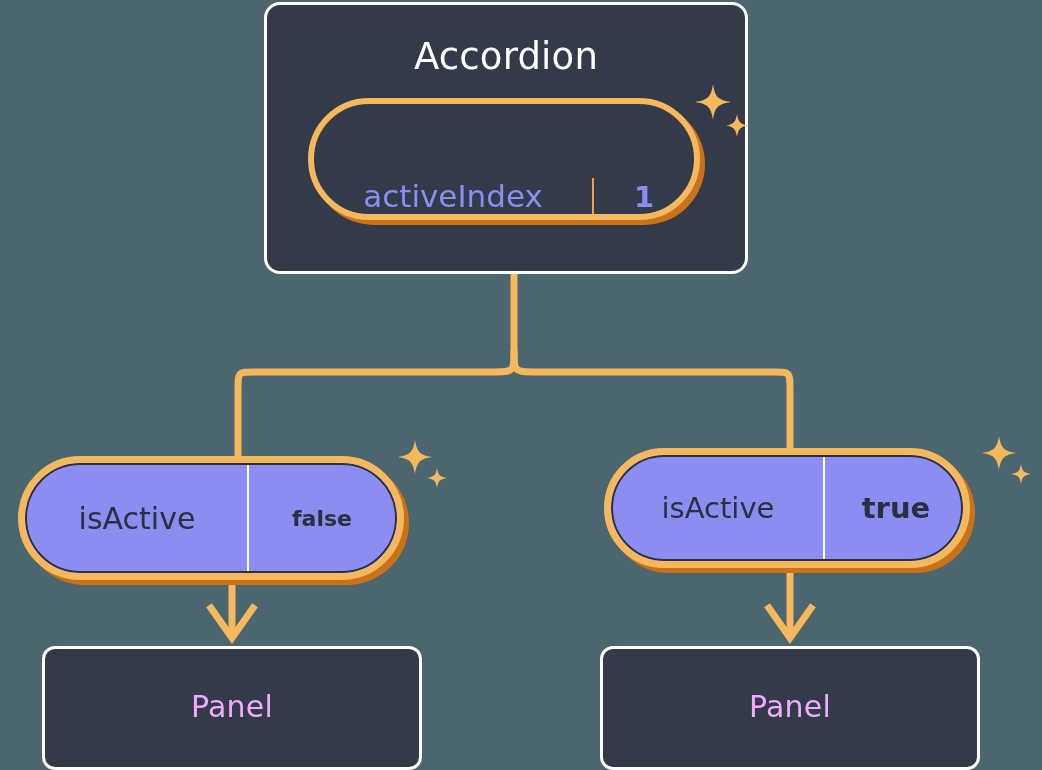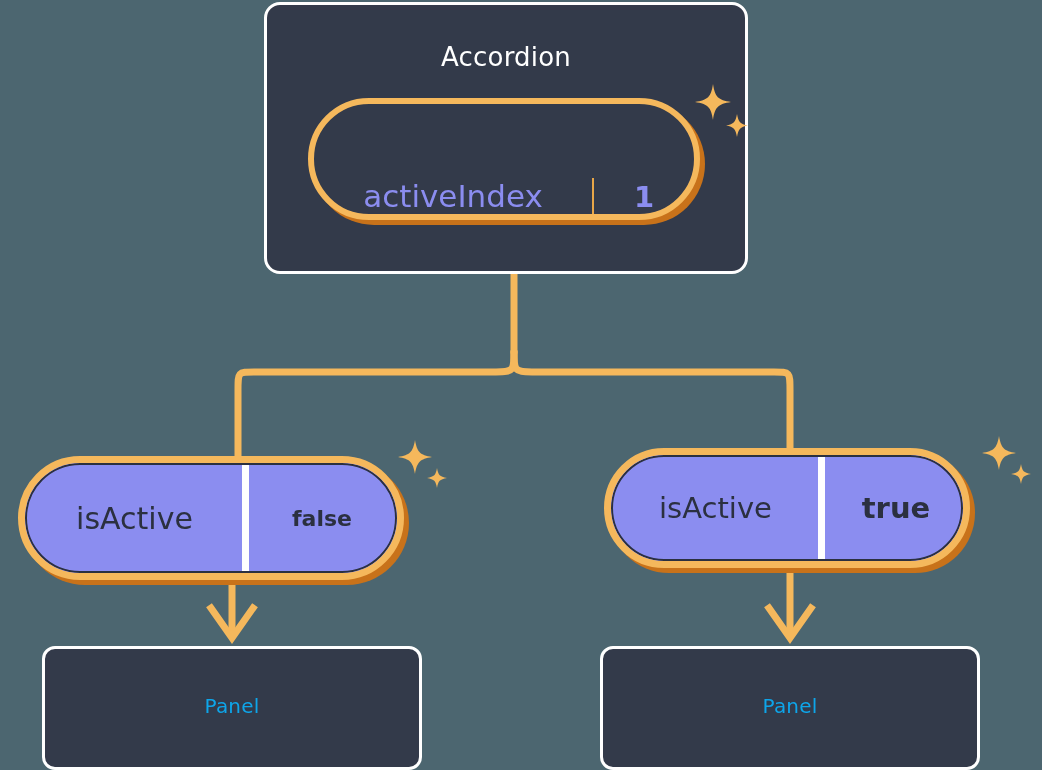--- a/index.html
+++ b/index.html
@@ -42,40 +42,40 @@
     width: 484px;
     height: 272px;
     border-radius: 16px;
   }
   #accordion-title {
     position: absolute;
     left: 0; right: 0;
     top: 32px;
     text-align: center;
     color: #ffffff;
-    font-size: 26px;
+    font-size: 37px;
     letter-spacing: 0.2px;
     font-weight: 400;
     line-height: 40px;
   }
 
   
   .panel-box {
     position: absolute;
     box-sizing: border-box;
     background: #333a4a;
     border: 3px solid #ffffff;
     border-radius: 13px;
     display: flex;
     align-items: center;
     justify-content: center;
   }
   .panel-label {
-    color: #0ea5e9;
-    font-size: 20px;
+    color: #f0abfc;
+    font-size: 30px;
     font-weight: 400;
     letter-spacing: 0.2px;
     transform: translateY(-2px);
   }
   #panel-left  { left: 42px;  top: 646px; width: 380px; height: 124px; }
   #panel-right { left: 600px; top: 646px; width: 380px; height: 124px; }
 
   
   .pill-wrap {
     position: absolute;
@@ -131,21 +131,21 @@
     display: flex;
     width: 100%;
     height: 100%;
     border: 2px solid #2b3040;
     border-radius: 999px;
     overflow: hidden;
   }
   .pill-purple .pill-key,
   .pill-purple .pill-value { color: #2b3040; }
   .pill-purple .pill-key {
-    border-right: 7px solid #ffffff;
+    border-right: 2px solid #ffffff;
   }
 
   
   #pill-active-index { left: 308px; top: 98px; width: 392px; height: 122px; }
   #pill-active-index .pill-key   { width: 280px; font-size: 31px; }
   #pill-active-index .pill-value { font-size: 29px; }
 
   #pill-is-active-left  { left: 18px;  top: 456px; width: 386px; height: 124px; }
   #pill-is-active-left .pill-key   { width: 222px; font-size: 30px; }
   #pill-is-active-left .pill-value { font-size: 22px; }

